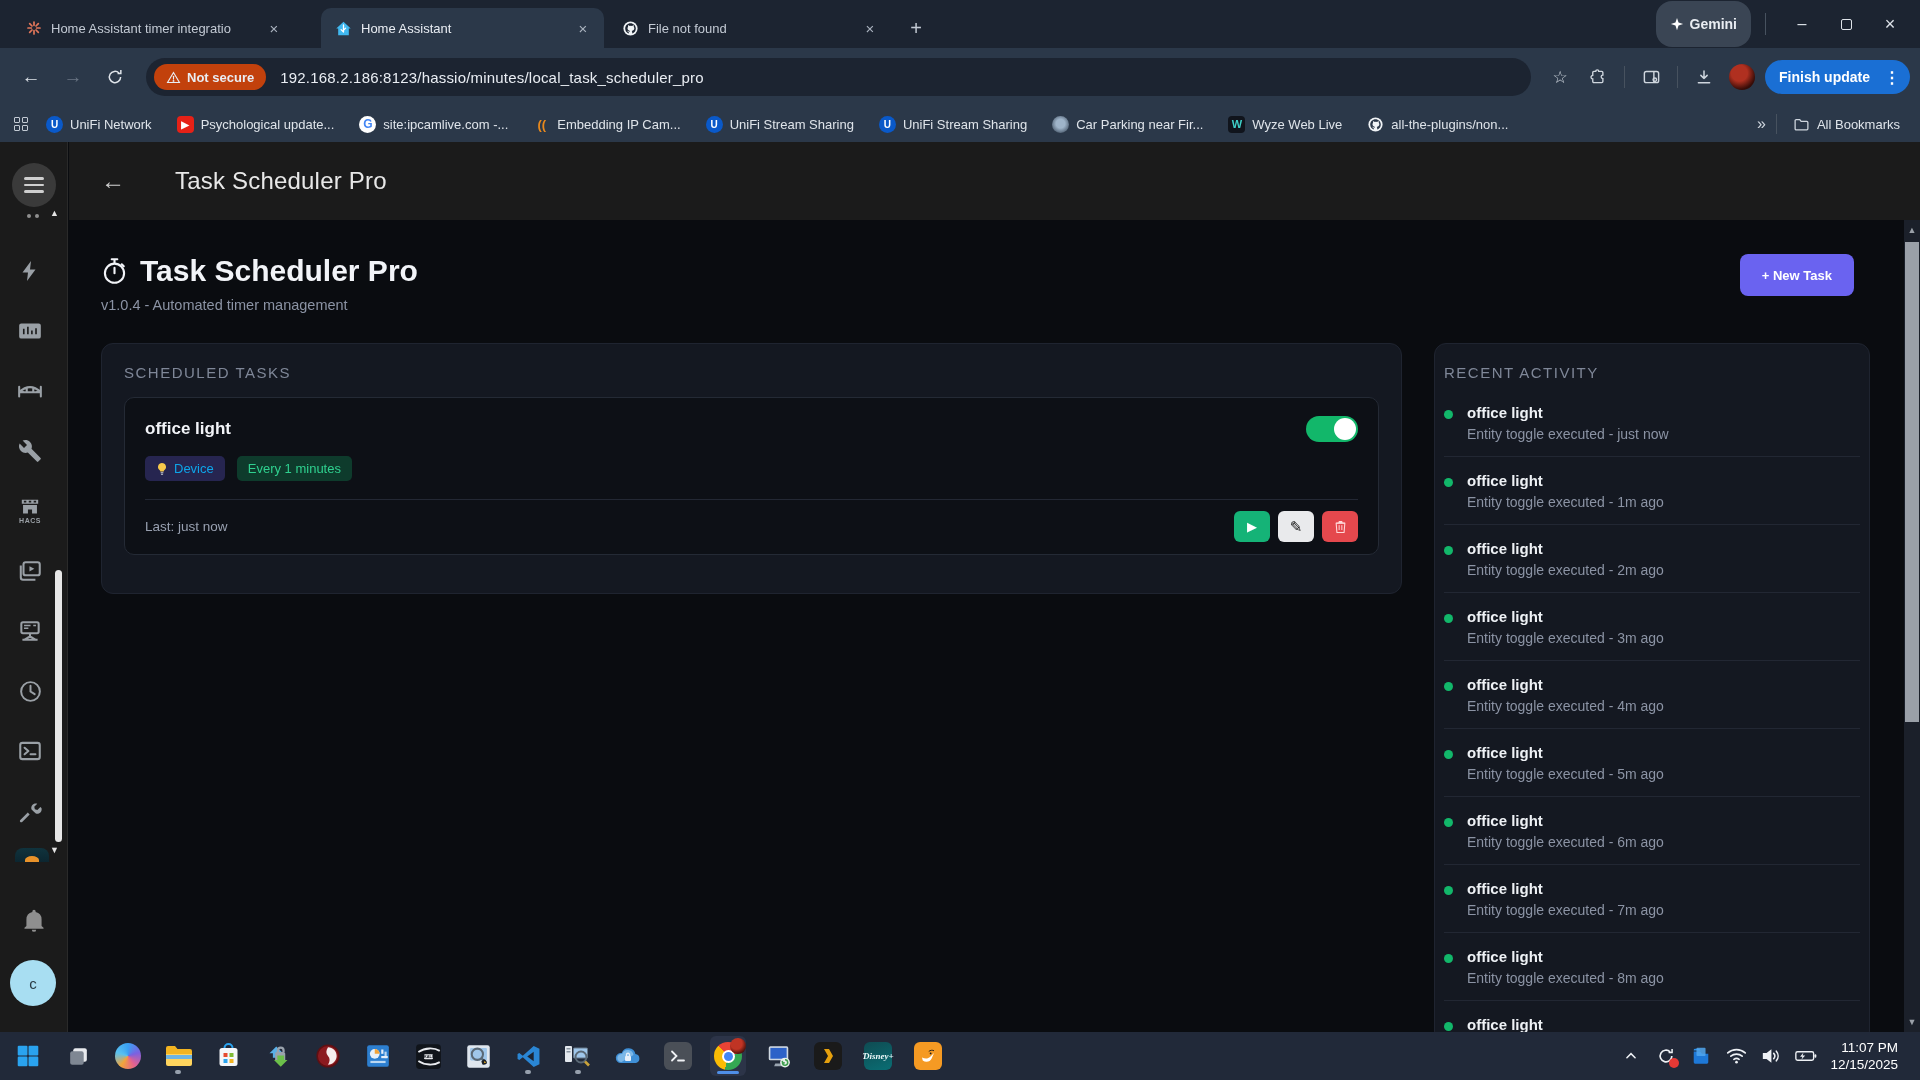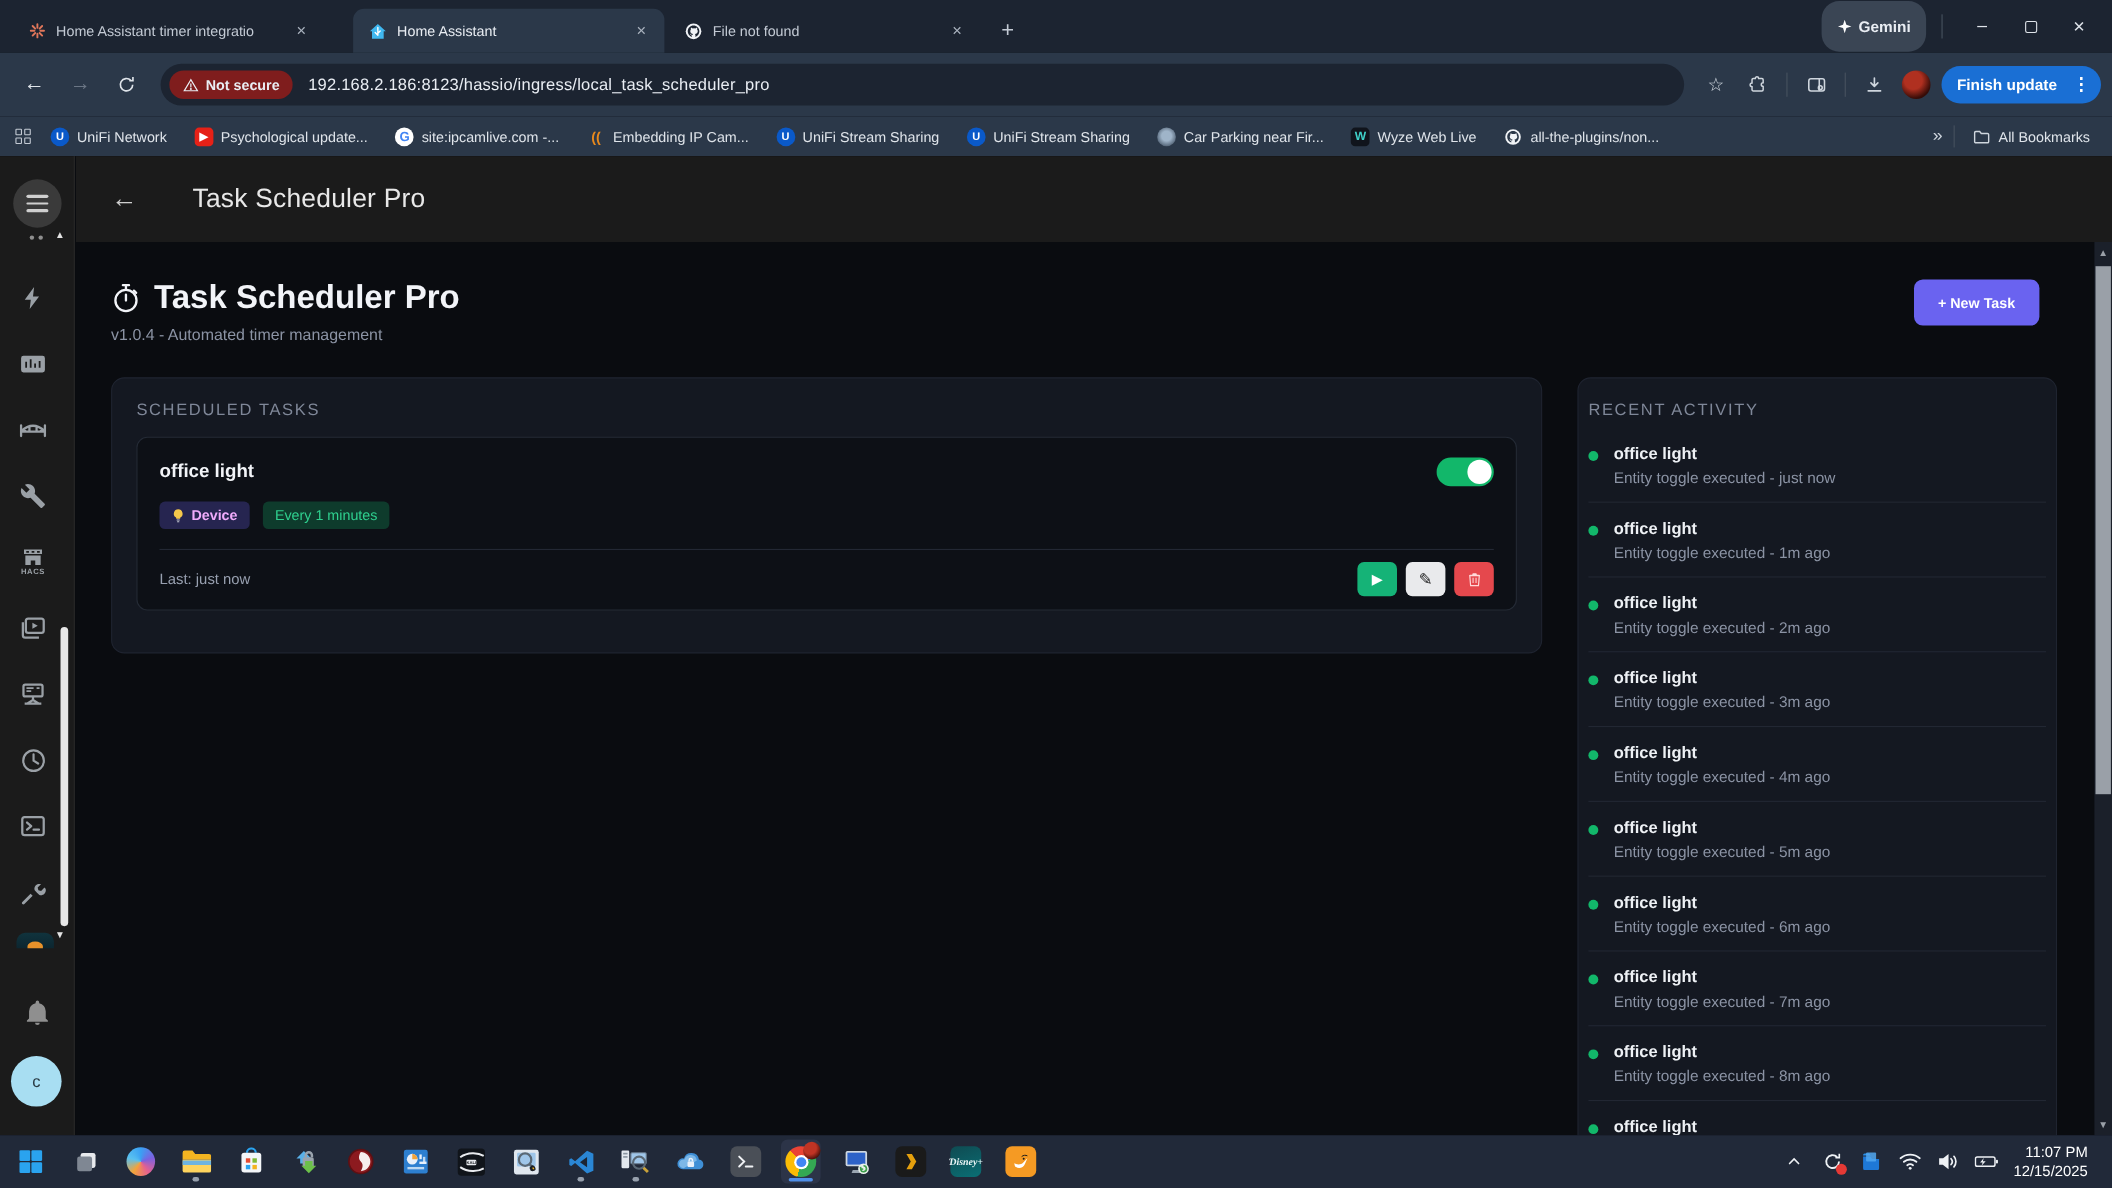--- a/index.html
+++ b/index.html
@@ -21,21 +21,21 @@
   .tabstrip-right { margin-left:auto; display:flex; align-items:center; height:48px; padding-right:8px; }
   .gemini-pill { background:#3a4554; border-radius:16px; height:46px; padding:0 14px; display:flex; align-items:center; gap:6px; color:#e9edf3; font-size:14px; font-weight:700; }
   .strip-div { width:1px; height:22px; background:#47525f; margin:0 14px; }
   .winctl { width:44px; height:40px; display:flex; align-items:center; justify-content:center; color:#dfe4ea; font-size:16px; }
   .restore-glyph { width:11px; height:11px; border:1.5px solid #dfe4ea; border-radius:2px; position:relative; }
 
   .toolbar { position:absolute; top:48px; left:0; right:0; height:58px; background:#2b3849; display:flex; align-items:center; padding:0 10px; }
   .navbtn { width:34px; height:34px; border-radius:50%; display:flex; align-items:center; justify-content:center; font-size:19px; color:#dfe4ea; margin:0 4px; }
   .navbtn.dim { color:#6b7685; }
   .omnibox { flex:1; height:38px; background:#1c2431; border-radius:19px; display:flex; align-items:center; padding:0 14px 0 8px; margin:0 10px; }
-  .chip { background:#7f1d1d; border-radius:13px; height:26px; display:flex; align-items:center; gap:6px; padding:0 12px; color:#e9edf3; font-size:13px; font-weight:700; }
+  .chip { background:#c2410c; border-radius:13px; height:26px; display:flex; align-items:center; gap:6px; padding:0 12px; color:#e9edf3; font-size:13px; font-weight:700; }
   .url { margin-left:14px; font-size:15px; color:#e9edf3; letter-spacing:.2px; }
   .tool-ico { width:32px; height:32px; display:flex; align-items:center; justify-content:center; color:#cfd6de; margin:0 3px; font-size:17px; }
   .avatar-btn { width:26px; height:26px; border-radius:50%; background:radial-gradient(circle at 40% 35%, #b03020 0 35%, #3a0d08 70%, #120404 100%); margin:0 6px; }
   .update-btn { background:#1a6fd4; color:#fff; border-radius:17px; height:34px; display:flex; align-items:center; gap:10px; padding:0 6px 0 14px; font-size:14px; font-weight:700; margin-left:4px; }
   .update-btn .dots { font-size:16px; padding:0 4px; }
 
   .bookmarks { position:absolute; top:106px; left:0; right:0; height:36px; background:#2b3849; display:flex; align-items:center; padding:0 14px; font-size:13px; color:#dfe4ea; }
   .bm { display:flex; align-items:center; gap:7px; margin-right:13px; white-space:nowrap; padding:3px 6px; border-radius:6px; }
   .bm-ico { width:17px; height:17px; border-radius:4px; display:flex; align-items:center; justify-content:center; font-size:10px; font-weight:700; flex:none; }
   .apps-grid { display:grid; grid-template-columns:6px 6px; grid-gap:2px; margin-right:12px; }
@@ -78,21 +78,21 @@
   .panel { background:#141821; border:1px solid #1f2430; border-radius:12px; }
   .panel-h { font-size:15px; letter-spacing:1.5px; color:#7f8798; }
   .tasks-panel { flex:1; padding:20px 22px 38px; }
   .task-card { margin-top:16px; background:#0d1016; border:1px solid #242a35; border-radius:10px; padding:18px 20px 0; }
   .task-row1 { display:flex; align-items:center; justify-content:space-between; }
   .task-name { font-size:17px; font-weight:700; color:#f2f4f8; }
   .toggle { width:52px; height:26px; border-radius:13px; background:#12b76a; position:relative; }
   .toggle i { position:absolute; top:2px; right:2px; width:22px; height:22px; border-radius:50%; background:#fff; }
   .badges { display:flex; gap:12px; margin-top:14px; }
   .badge { display:flex; align-items:center; gap:6px; font-size:13px; border-radius:5px; padding:5px 11px; }
-  .badge.device { background:#262550; color:#f0abfc;font-weight:bold; }
+  .badge.device { background:#262550; color:#0ea5e9; }
   .badge.sched { background:#0e3b2c; color:#2fd08f; }
   .task-foot { margin-top:18px; border-top:1px solid #232834; display:flex; align-items:center; justify-content:space-between; padding:11px 0 12px; }
   .last-run { font-size:13.5px; color:#98a0b0; }
   .act-btns { display:flex; gap:8px; }
   .abtn { width:36px; height:31px; border-radius:6px; border:none; display:flex; align-items:center; justify-content:center; font-family:inherit; }
   .abtn.play { background:#15b377; color:#fff; font-size:13px; }
   .abtn.edit { background:#e9eaec; color:#111; font-size:15px; }
   .abtn.del  { background:#e5484d; }
 
   .activity-panel { width:436px; height:700px; padding:20px 9px; overflow:hidden; }
@@ -182,21 +182,21 @@
     <div class="chip">
       <span class="ico">
         <svg width="15" height="15" viewBox="0 0 24 24" fill="none" stroke="#e9edf3" stroke-width="1.8">
             <path d="M12 4 2.5 20h19z"></path>
             <path d="M12 10v4.5" stroke-linecap="round"></path>
             <circle cx="12" cy="17.4" r=".6" fill="#e9edf3"></circle>
           </svg>
         </span>
       <span>Not secure</span>
     </div>
-    <span class="url">192.168.2.186:8123/hassio/ingress/local_task_scheduler_pro</span>
+    <span class="url">192.168.2.186:8123/hassio/minutes/local_task_scheduler_pro</span>
   </div>
   <div class="tool-ico">☆</div>
   <div class="tool-ico">
     <svg width="18" height="18" viewBox="0 0 24 24" fill="none" stroke="#cfd6de" stroke-width="1.8">
       <path d="M9 4.5a2 2 0 1 1 4 0H17a1.5 1.5 0 0 1 1.5 1.5v3.5a2.3 2.3 0 1 0 0 4.6V18a1.5 1.5 0 0 1-1.5 1.5H6.5A1.5 1.5 0 0 1 5 18v-3.5a2.3 2.3 0 1 1 0-4.6V6A1.5 1.5 0 0 1 6.5 4.5z"></path>
       </svg>
   </div>
   <div class="strip-div" style="margin:0 7px"></div>
   <div class="tool-ico">
     <svg width="19" height="19" viewBox="0 0 24 24" fill="none" stroke="#cfd6de" stroke-width="1.8">

